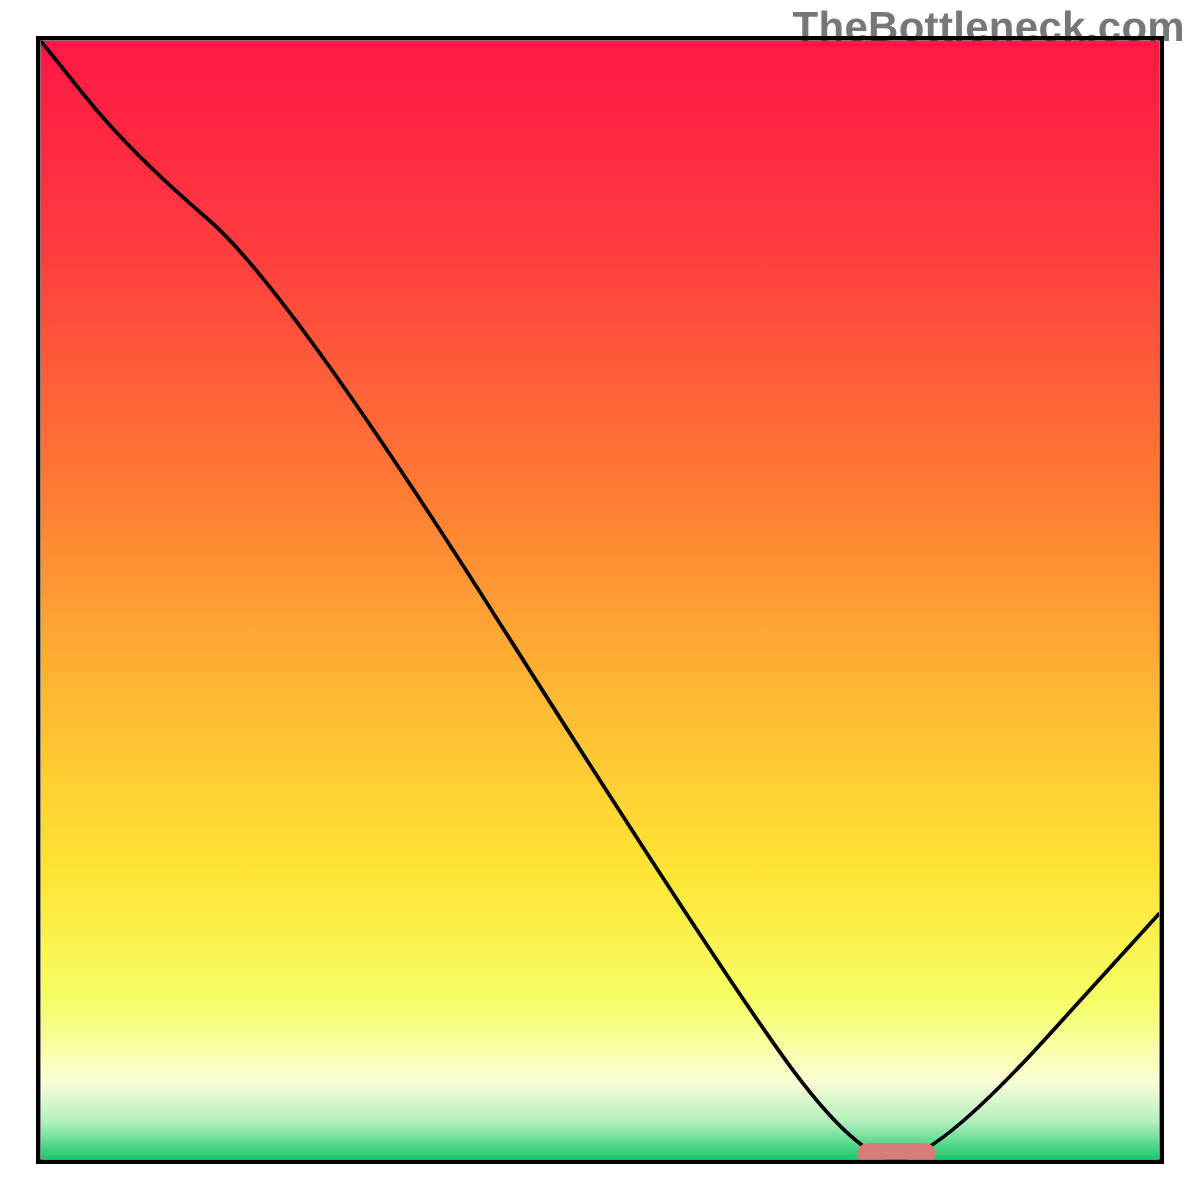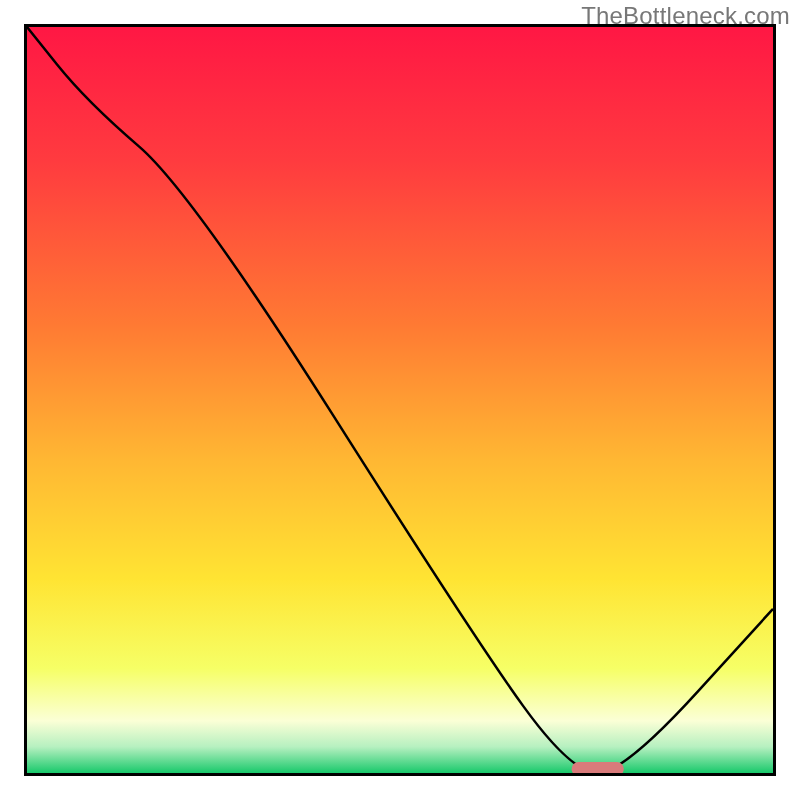--- a/index.html
+++ b/index.html
@@ -14,22 +14,22 @@
   .wrap {
     position: relative;
     width: 800px;
     height: 800px;
   }
   .watermark {
     position: absolute;
     top: 2px;
     right: 10px;
     color: #777;
-    font-size: 24px;
-    font-weight: 400;
+    font-size: 28px;
+    font-weight: 700;
     letter-spacing: 0.2px;
   }
   .plot-outer {
     position: absolute;
     left: 24px;
     top: 24px;
     width: 752px;
     height: 752px;
     box-sizing: border-box;
     border: 3px solid #000;

